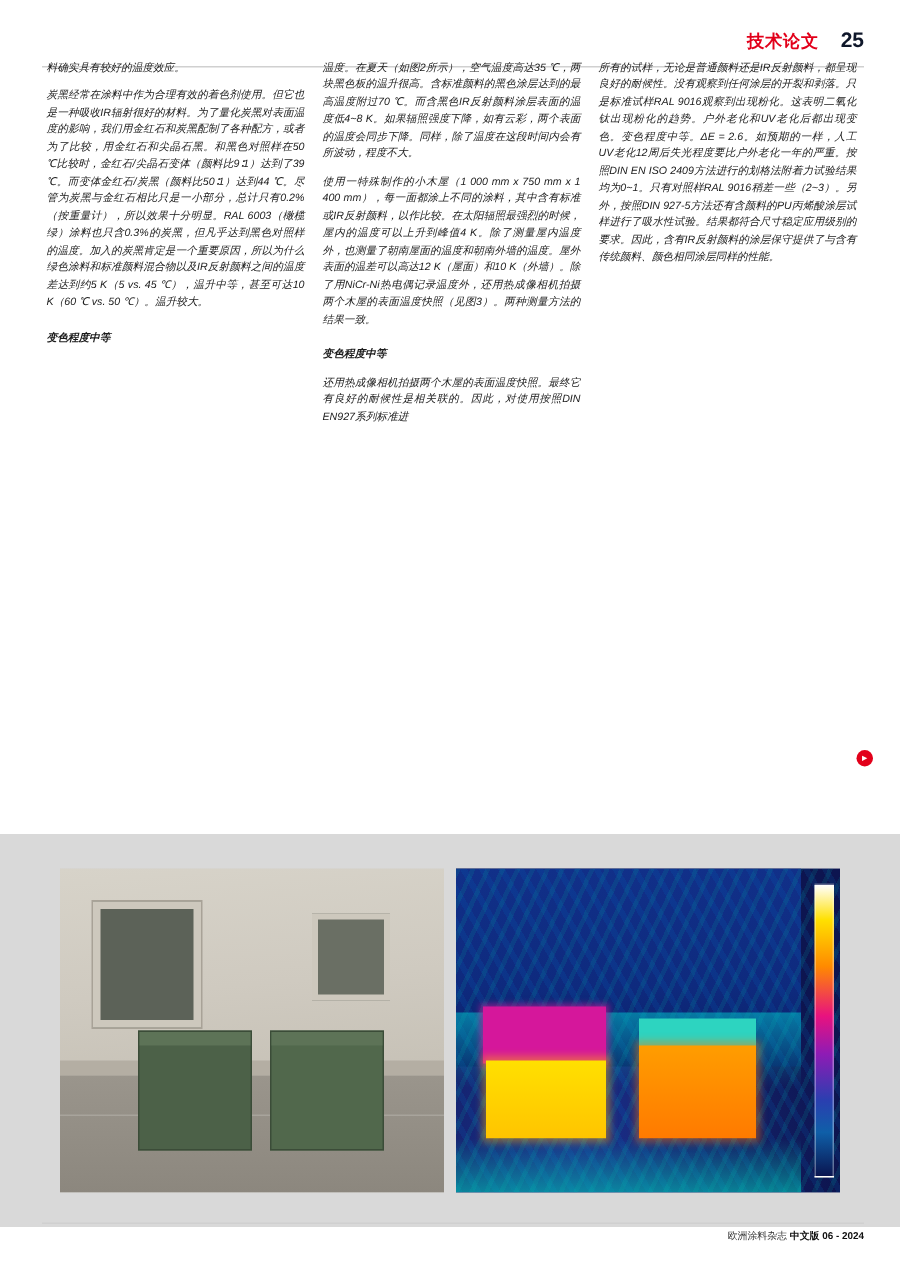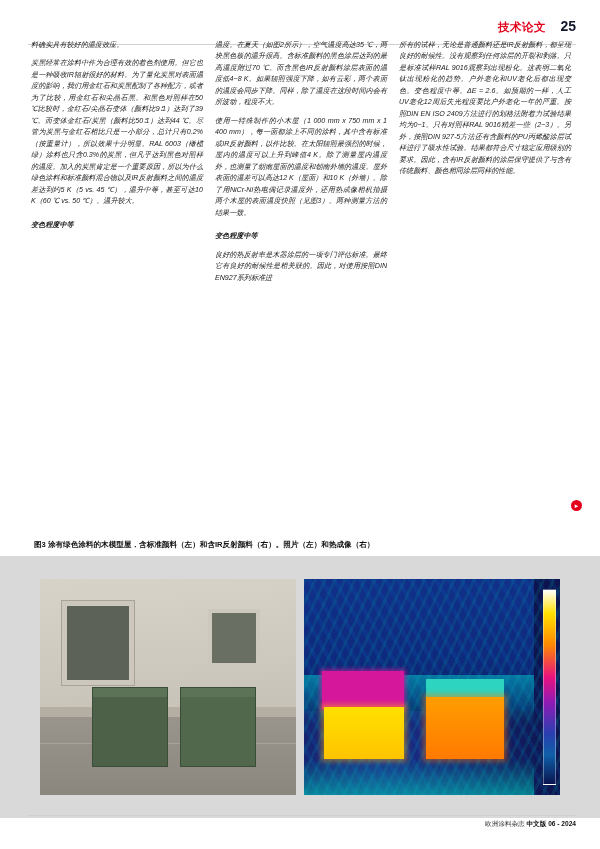--- a/index.html
+++ b/index.html
@@ -298,32 +298,31 @@
     <div class="col">
       <p>料确实具有较好的温度效应。</p>
       <p>炭黑经常在涂料中作为合理有效的着色剂使用。但它也是一种吸收IR辐射很好的材料。为了量化炭黑对表面温度的影响，我们用金红石和炭黑配制了各种配方，或者为了比较，用金红石和尖晶石黑。和黑色对照样在50 ℃比较时，金红石/尖晶石变体（颜料比9∶1）达到了39 ℃。而变体金红石/炭黑（颜料比50∶1）达到44 ℃。尽管为炭黑与金红石相比只是一小部分，总计只有0.2%（按重量计），所以效果十分明显。RAL 6003（橄榄绿）涂料也只含0.3%的炭黑，但凡乎达到黑色对照样的温度。加入的炭黑肯定是一个重要原因，所以为什么绿色涂料和标准颜料混合物以及IR反射颜料之间的温度差达到约5 K（5 vs. 45 ℃），温升中等，甚至可达10 K（60 ℃ vs. 50 ℃）。温升较大。</p>
       <p class="subhead">变色程度中等</p>
     </div>
 
     <div class="col">
       <p>温度。在夏天（如图2所示），空气温度高达35 ℃，两块黑色板的温升很高。含标准颜料的黑色涂层达到的最高温度附过70 ℃。而含黑色IR反射颜料涂层表面的温度低4~8 K。如果辐照强度下降，如有云彩，两个表面的温度会同步下降。同样，除了温度在这段时间内会有所波动，程度不大。</p>
       <p>使用一特殊制作的小木屋（1 000 mm x 750 mm x 1 400 mm），每一面都涂上不同的涂料，其中含有标准或IR反射颜料，以作比较。在太阳辐照最强烈的时候，屋内的温度可以上升到峰值4 K。除了测量屋内温度外，也测量了朝南屋面的温度和朝南外墙的温度。屋外表面的温差可以高达12 K（屋面）和10 K（外墙）。除了用NiCr-Ni热电偶记录温度外，还用热成像相机拍摄两个木屋的表面温度快照（见图3）。两种测量方法的结果一致。</p>
       <p class="subhead">变色程度中等</p>
-      <p>良好的热反射率是木器涂层的一项专门评估标准。最终它有良好的耐候性是相关联的。因此，对使用按照DIN EN927系列标准进</p>
+      <p>还用热成像相机拍摄两个木屋的表面温度快照。最终它有良好的耐候性是相关联的。因此，对使用按照DIN EN927系列标准进</p>
     </div>
 
     <div class="col">
       <p>所有的试样，无论是普通颜料还是IR反射颜料，都呈现良好的耐候性。没有观察到任何涂层的开裂和剥落。只是标准试样RAL 9016观察到出现粉化。这表明二氧化钛出现粉化的趋势。户外老化和UV老化后都出现变色。变色程度中等。ΔE = 2.6。如预期的一样，人工UV老化12周后失光程度要比户外老化一年的严重。按照DIN EN ISO 2409方法进行的划格法附着力试验结果均为0~1。只有对照样RAL 9016稍差一些（2~3）。另外，按照DIN 927-5方法还有含颜料的PU丙烯酸涂层试样进行了吸水性试验。结果都符合尺寸稳定应用级别的要求。因此，含有IR反射颜料的涂层保守提供了与含有传统颜料、颜色相同涂层同样的性能。</p>
     </div>
 
   </div>
 
   <div class="arrow-marker">▸</div>
 
-  <div class="figure-caption">图3 涂有绿色涂料的木模型屋．含标准颜料（左）和含IR反射颜料（右）。照片（左）和热成像（右）</div>
 
   <div class="figure-band"></div>
 
   <div class="photos">
 
     <div class="photo">
       <div class="ph-sky"></div>
       <div class="ph-wall"></div>
       <div class="ph-window"></div>
       <div class="ph-window2"></div>

